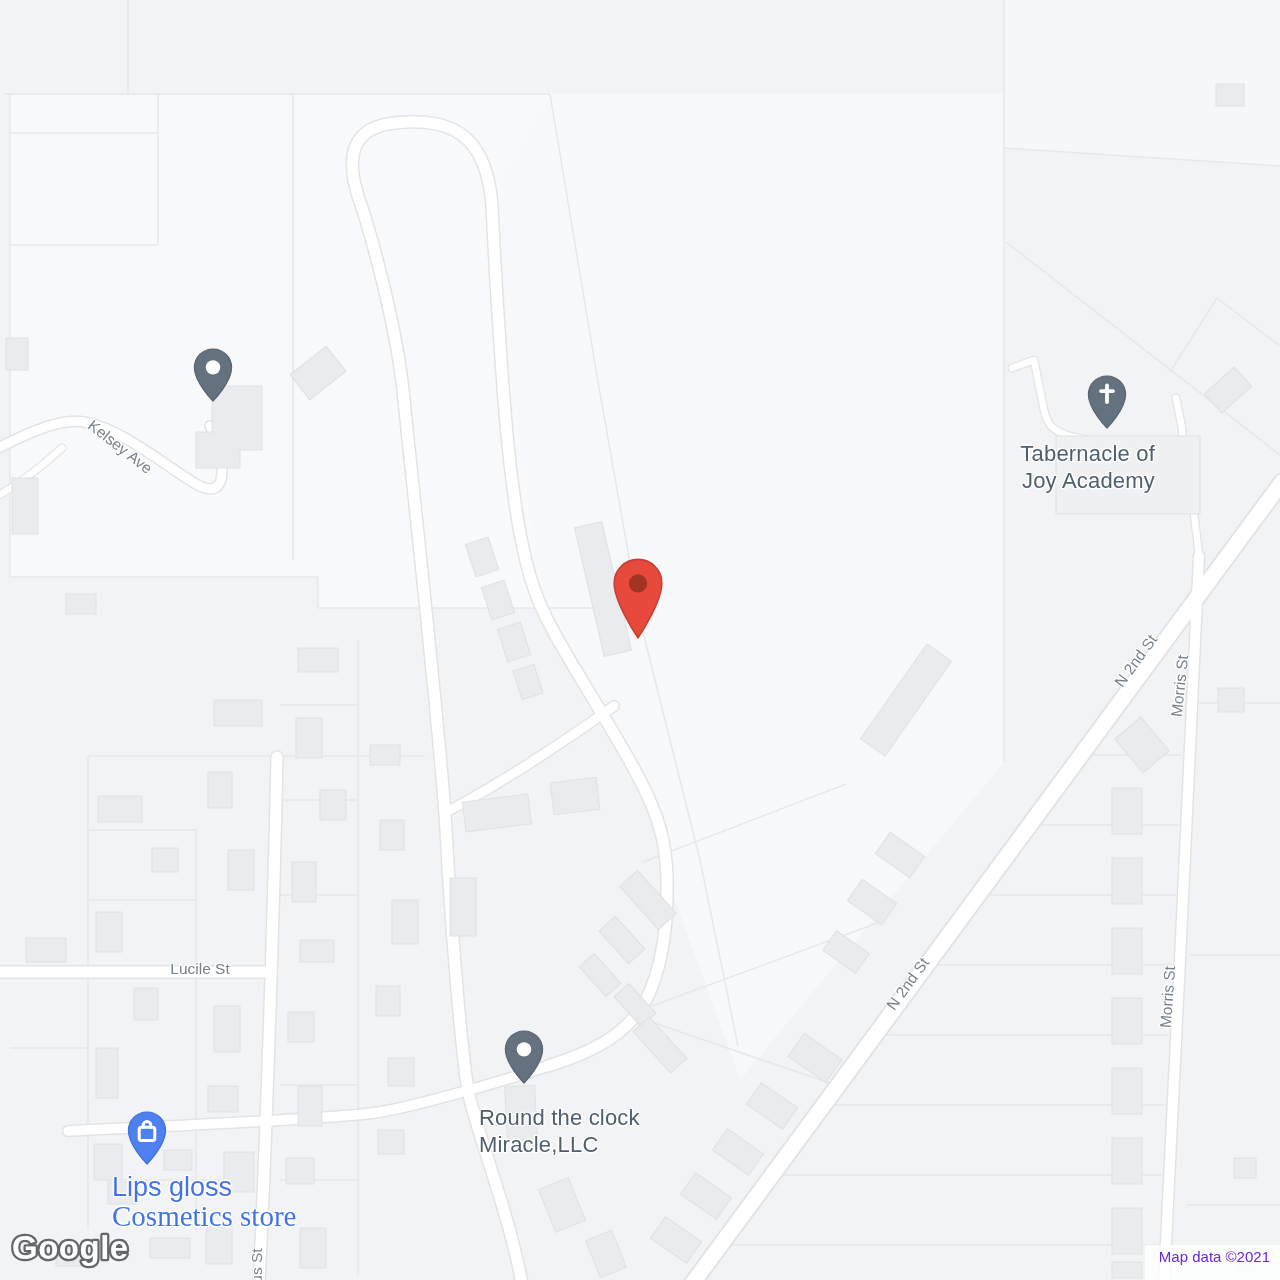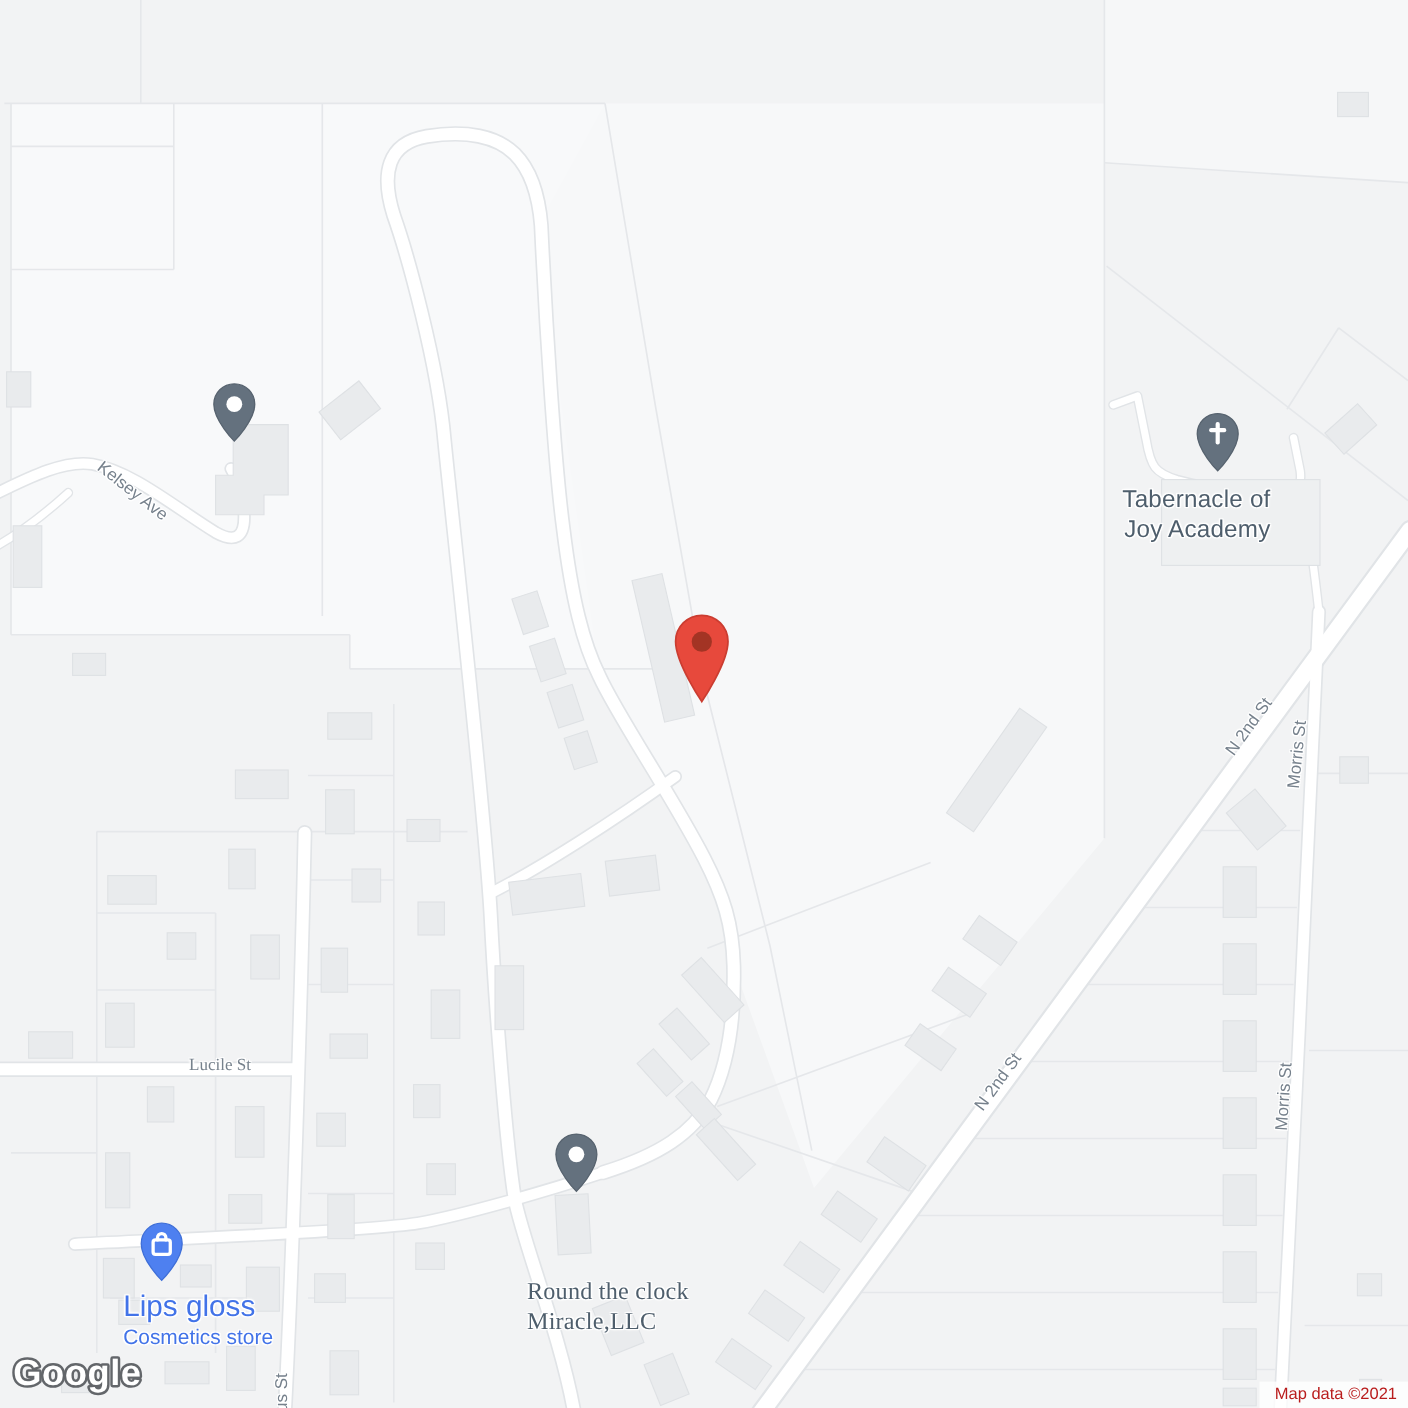--- a/index.html
+++ b/index.html
@@ -11,33 +11,33 @@
   #map-root{position:absolute;inset:0;}
   svg.map-canvas{position:absolute;left:0;top:0;z-index:0;}
   .maplabel{
     position:absolute;z-index:4;white-space:nowrap;
     text-shadow:-1px -1px 0 #fff,1px -1px 0 #fff,-1px 1px 0 #fff,1px 1px 0 #fff,0 0 3px #fff,0 0 3px #fff,0 0 4px #fff;
   }
   .poi-label{color:#4e5e6c;font-size:22px;line-height:27px;letter-spacing:.2px;}
   .poi-label.right{text-align:right;}
   .store-label{color:#4273e8;}
   .store-label .l1{font-size:27px;line-height:31px;}
-  .store-label .l2{font-size:19px;line-height:27px;}
+  .store-label .l2{font-size:29px;line-height:27px;font-family:Liberation Serif, serif;}
   .street-label{
     color:#76818c;font-size:15.5px;z-index:2;
     transform-origin:center center;
   }
   .pin{position:absolute;z-index:3;}
   .pin svg{display:block;}
   .red-marker{z-index:5;}
   #google-logo{position:absolute;left:8px;top:1228px;z-index:6;}
   #attribution{
     position:absolute;right:0;bottom:0;height:24px;z-index:6;
     background:rgba(255,255,255,.78);
-    color:#b91c1c;font-size:15px;line-height:24px;padding:0 10px 0 14px;
+    color:#6d28d9;font-size:15px;line-height:24px;padding:0 10px 11px 14px;
   }
 </style>
 </head>
 <body>
 
 <div id="map-root">
 
   <svg class="map-canvas" width="1280" height="1280" viewBox="0 0 1280 1280">
 
     <g>
@@ -186,21 +186,21 @@
         <rect x="1234" y="1158" width="22" height="20"></rect>
       <rect x="1236" y="1254" width="20" height="16"></rect>
 
       <rect x="1056" y="436" width="144" height="78" fill="#eef0f1"></rect>
       <rect x="1208" y="377" width="40" height="26" transform="rotate(-42 1228 390)"></rect>
       <rect x="1216" y="84" width="28" height="22"></rect>
     </g>
   </svg>
 
   <div class="maplabel street-label" style="left:120px;top:447px;transform:translate(-50%,-50%) rotate(38deg);">Kelsey Ave</div>
-  <div class="maplabel street-label" style="left:200px;top:969px;transform:translate(-50%,-50%);font-family:Liberation Serif, serif;">Lucile St</div>
+  <div class="maplabel street-label" style="left:200px;top:969px;transform:translate(-50%,-50%);">Lucile St</div>
   <div class="maplabel street-label" style="left:1136px;top:661px;transform:translate(-50%,-50%) rotate(-54deg);">N 2nd St</div>
   <div class="maplabel street-label" style="left:1180px;top:686px;transform:translate(-50%,-50%) rotate(-84deg);">Morris St</div>
   <div class="maplabel street-label" style="left:908px;top:984px;transform:translate(-50%,-50%) rotate(-54deg);">N 2nd St</div>
   <div class="maplabel street-label" style="left:1168px;top:997px;transform:translate(-50%,-50%) rotate(-86deg);">Morris St</div>
   <div class="maplabel street-label" style="left:257px;top:1266px;transform:translate(-50%,-50%) rotate(-90deg);">us St</div>
 
   <div class="pin" style="left:192px;top:347px;">
     <svg width="42" height="56" viewBox="0 0 21 28">
       <path d="M10.5,1 C5.3,1 1.2,5.1 1.2,10.3 c0,7.4 9.3,16.7 9.3,16.7 s9.3,-9.3 9.3,-16.7 C19.8,5.1 15.7,1 10.5,1 Z" fill="#64717e" stroke="#57636f" stroke-width="0.6"></path>
       <circle cx="10.5" cy="10.2" r="3.6" fill="#ffffff"></circle>
@@ -234,21 +234,21 @@
     <svg width="54" height="84" viewBox="0 0 27 42">
       <path d="M13.5,1.2 C6.9,1.2 1.6,6.5 1.6,13.1 c0,9.8 11.9,27.3 11.9,27.3 s11.9,-17.5 11.9,-27.3 C25.4,6.5 20.1,1.2 13.5,1.2 Z" fill="#e7493c" stroke="#cb3d31" stroke-width="0.8"></path>
       <circle cx="13.5" cy="13.2" r="4.6" fill="#a33424"></circle>
     </svg>
   </div>
 
   <div class="maplabel poi-label right" style="left:905px;top:440px;width:250px;">
     <div>Tabernacle of</div>
     <div>Joy Academy</div>
   </div>
-  <div class="maplabel poi-label" style="left:479px;top:1160px;font-family:Liberation Serif, serif;">
+  <div class="maplabel poi-label" style="left:479px;top:1104px;">
     <div>Round the clock</div>
     <div>Miracle,LLC</div>
   </div>
   <div class="maplabel store-label" style="left:112px;top:1172px;">
     <div class="l1">Lips gloss</div>
     <div class="l2">Cosmetics store</div>
   </div>
 
   <div id="google-logo">
     <svg width="140" height="42" viewBox="0 0 140 42">

